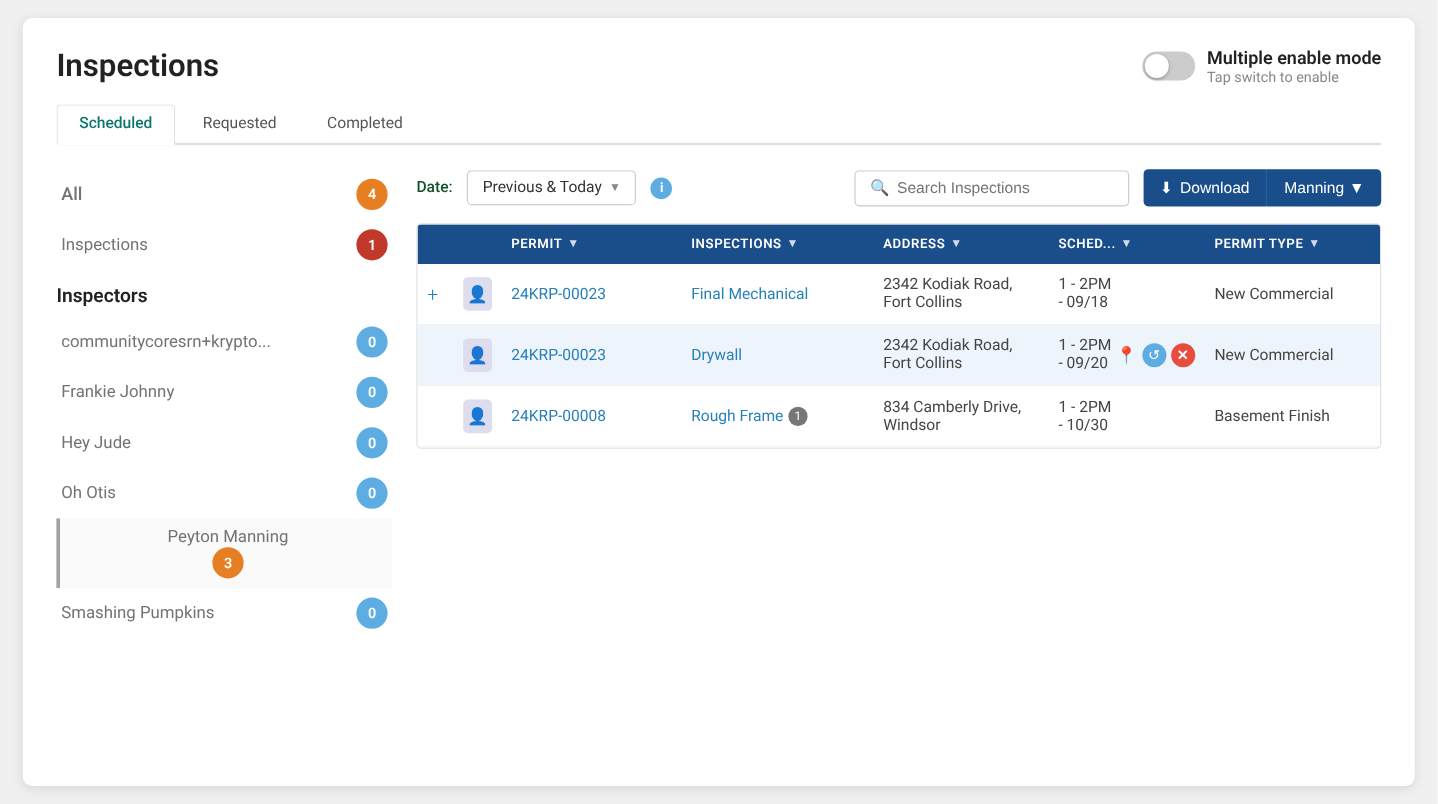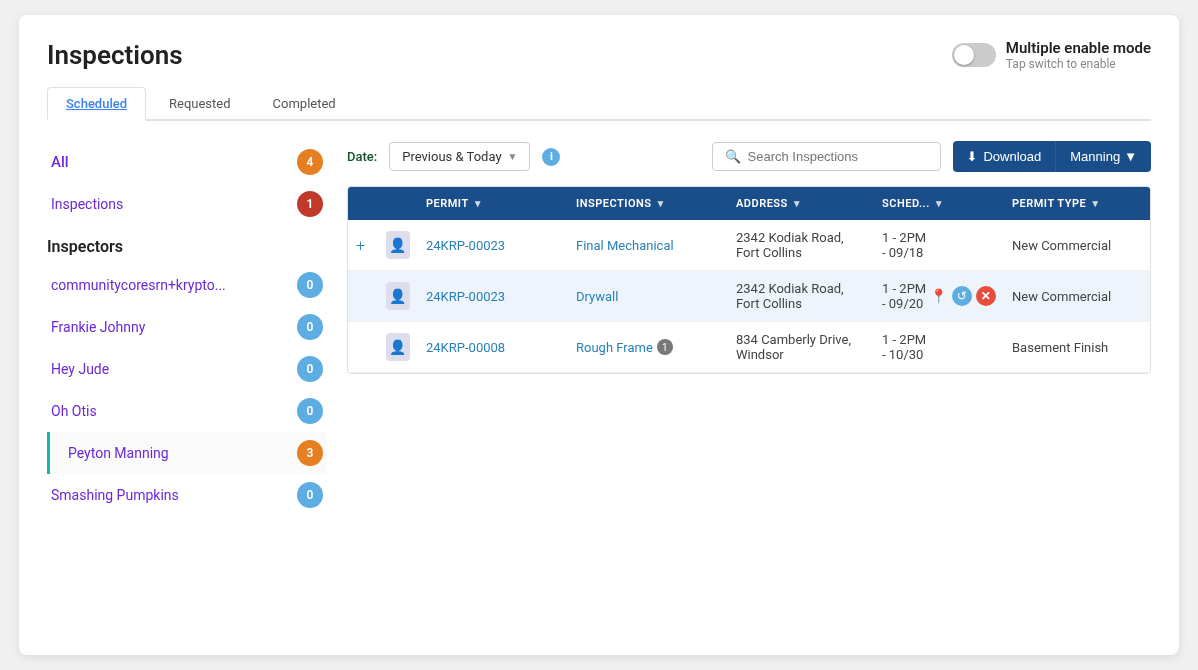--- a/index.html
+++ b/index.html
@@ -80,52 +80,52 @@
       cursor: pointer;
       font-size: 13px;
       color: #555;
       border: 1px solid transparent;
       border-bottom: none;
       border-radius: 4px 4px 0 0;
       margin-right: 4px;
       background: transparent;
     }
     .tab.active {
-      color: #3b82f6;
+      color: #0f766e;
       border-color: #e0e0e0;
       background: #fff;
       border-bottom: 2px solid #fff;
       margin-bottom: -2px;
       font-weight: 500;
-      text-decoration: underline;
     }
     .main-content {
       display: flex;
       gap: 0;
     }
     .sidebar {
       width: 300px;
       flex-shrink: 0;
       padding-right: 20px;
     }
     .sidebar-row {
       display: flex;
       align-items: center;
       justify-content: space-between;
       padding: 8px 4px;
       cursor: pointer;
     }
     .sidebar-row.selected {
-      border-left: 3px solid #14b8a6;
-      padding-left: 18px;
+      border-left: 3px solid #a3a3a3;
+      padding-left: 7px;
       background: #fafafa;
+      flex-direction: column;
     }
     .sidebar-label {
       font-size: 14px;
-      color: #6d28d9;
+      color: #737373;
     }
     .sidebar-label.all {
       font-size: 15px;
       font-weight: 500;
     }
     .badge {
       border-radius: 50%;
       width: 26px;
       height: 26px;
       display: flex;

